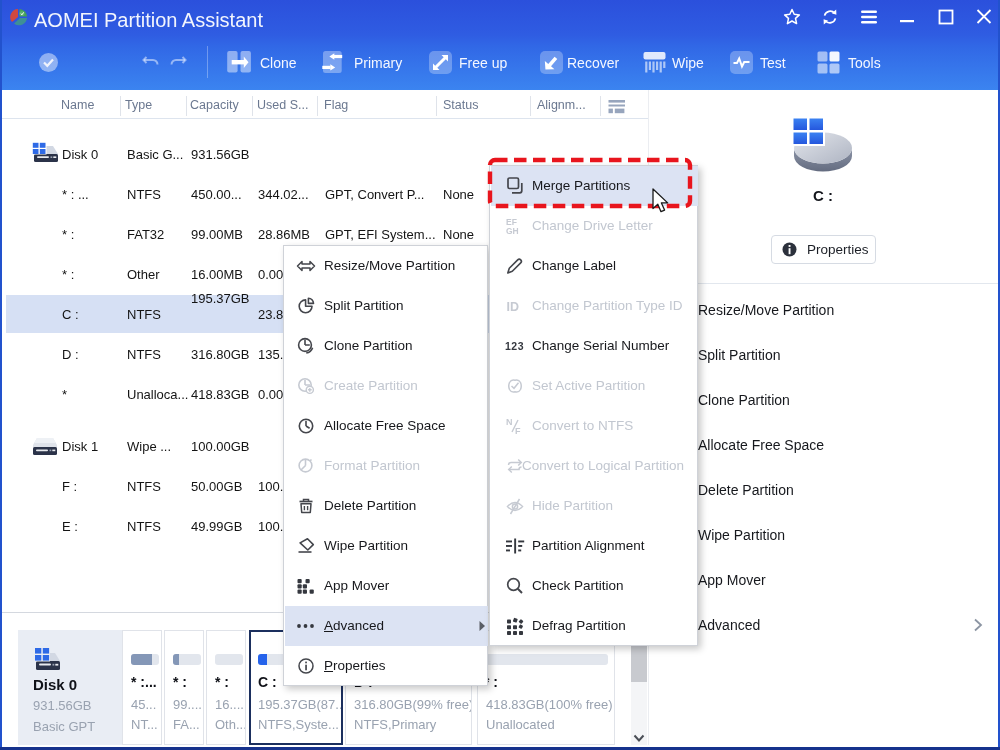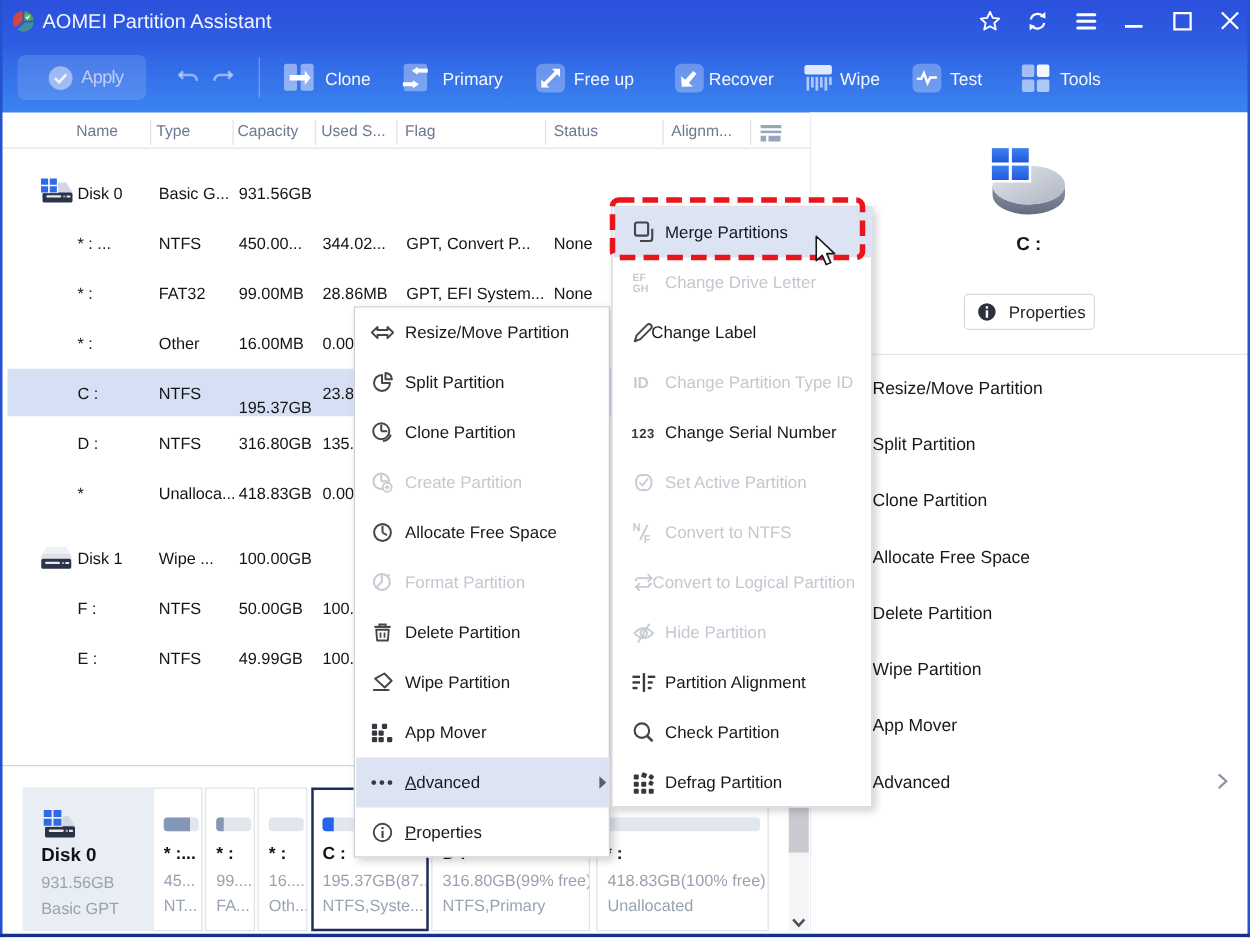--- a/index.html
+++ b/index.html
@@ -6,21 +6,21 @@
 html,body { width:1000px; height:750px; overflow:hidden; }
 #win {
   position:relative; width:1000px; height:750px; overflow:hidden;
   font-family:"Liberation Sans", sans-serif; background:#fff;
 }
 .abs { position:absolute; }
 #topbar {
   position:absolute; left:0; top:0; width:1000px; height:90px;
   background:linear-gradient(180deg,#2b50dc 0%,#2f5ce2 38%,#3168e6 52%,#3b84f0 100%);
 }
-#title { position:absolute; left:34px; top:9px; font-size:16px; color:#f2f5fd; }
+#title { position:absolute; left:34px; top:9px; font-size:20px; color:#f2f5fd; }
 #applybtn {
   position:absolute; left:14px; top:44px; width:103px; height:36px;
   background:rgba(255,255,255,0.13); border-radius:6px;
   color:rgba(255,255,255,0.62); font-size:14.5px; line-height:36px;
 }
 #applybtn span { margin-left:51px; letter-spacing:-0.5px; }
 .tlab { position:absolute; top:52px; height:22px; line-height:22px; color:#f4f7ff; font-size:14px; }
 .tbadge { position:absolute; top:51px; width:23px; height:23px; border-radius:5px; background:rgba(255,255,255,0.28); }
 .hlab { position:absolute; top:97px; height:16px; line-height:16px; font-size:12.5px; color:#6b7890; }
 .hsep { position:absolute; top:96px; height:20px; width:1px; background:#dfe3ea; }
@@ -78,21 +78,20 @@
   </svg>
   <svg class="abs" style="left:898px;top:9px" width="18" height="16" viewBox="0 0 18 16">
     <rect x="2" y="11" width="14" height="2.2" fill="#fff"></rect>
   </svg>
   <svg class="abs" style="left:937px;top:9px" width="18" height="16" viewBox="0 0 18 16">
     <rect x="2.5" y="1.5" width="13" height="13" fill="none" stroke="#fff" stroke-width="1.8"></rect>
   </svg>
   <svg class="abs" style="left:975px;top:9px" width="18" height="16" viewBox="0 0 18 16">
     <path d="M2.5 1 L15.5 14 M15.5 1 L2.5 14" stroke="#fff" stroke-width="1.8"></path>
   </svg>
-  <div id="applybtn"><span>Apply</span></div>
   <svg class="abs" style="left:38px;top:52px" width="21" height="21" viewBox="0 0 21 21">
     <circle cx="10.5" cy="10.5" r="9.5" fill="rgba(255,255,255,0.45)"></circle>
     <path d="M6 10.5 L9.3 13.8 L15 7.5" stroke="#eef2fc" stroke-width="2.2" fill="none"></path>
   </svg>
   <svg class="abs" style="left:141px;top:54px" width="20" height="18" viewBox="0 0 20 18">
     <path d="M5.5 3 L2.5 6 L5.5 9" stroke="rgba(230,238,255,0.55)" stroke-width="2" fill="none"></path>
     <path d="M3 6 L12 6 A4.5 4.5 0 0 1 16.5 10.5" stroke="rgba(230,238,255,0.55)" stroke-width="2" fill="none"></path>
   </svg>
   <svg class="abs" style="left:168px;top:54px" width="20" height="18" viewBox="0 0 20 18">
     <path d="M14.5 3 L17.5 6 L14.5 9" stroke="rgba(230,238,255,0.55)" stroke-width="2" fill="none"></path>
@@ -198,21 +197,21 @@
   <div class="rowtxt" style="left:191px;top:225px">99.00MB</div>
   <div class="rowtxt" style="left:258px;top:225px">28.86MB</div>
   <div class="rowtxt" style="left:325px;top:225px">GPT, EFI System...</div>
   <div class="rowtxt" style="left:443px;top:225px">None</div>
   <div class="rowtxt" style="left:62px;top:265px">* :</div>
   <div class="rowtxt" style="left:127px;top:265px">Other</div>
   <div class="rowtxt" style="left:191px;top:265px">16.00MB</div>
   <div class="rowtxt" style="left:258px;top:265px">0.00...</div>
   <div class="rowtxt" style="left:62px;top:305px">C :</div>
   <div class="rowtxt" style="left:127px;top:305px">NTFS</div>
-  <div class="rowtxt" style="left:191px;top:316px">195.37GB</div>
+  <div class="rowtxt" style="left:191px;top:289px">195.37GB</div>
   <div class="rowtxt" style="left:258px;top:305px">23.89...</div>
   <div class="rowtxt" style="left:62px;top:345px">D :</div>
   <div class="rowtxt" style="left:127px;top:345px">NTFS</div>
   <div class="rowtxt" style="left:191px;top:345px">316.80GB</div>
   <div class="rowtxt" style="left:258px;top:345px">135.0...</div>
   <div class="rowtxt" style="left:62px;top:385px">*</div>
   <div class="rowtxt" style="left:127px;top:385px">Unalloca...</div>
   <div class="rowtxt" style="left:191px;top:385px">418.83GB</div>
   <div class="rowtxt" style="left:258px;top:385px">0.00...</div>
   <svg class="abs" style="left:32px;top:436px" width="26" height="21" viewBox="0 0 26 21">
@@ -457,21 +456,21 @@
       <svg class="micon" style="left:14px" viewBox="0 0 20 20">
         <text x="1" y="8.5" font-family="Liberation Sans" font-size="8.5" font-weight="bold" fill="#c6cad2">EF</text>
         <text x="1" y="17.5" font-family="Liberation Sans" font-size="8.5" font-weight="bold" fill="#c6cad2">GH</text>
       </svg>
       <div class="mtext dis" style="left:41px">Change Drive Letter</div>
     </div>
     <div class="mitem" style="top:80px">
       <svg class="micon" style="left:14px" viewBox="0 0 20 20">
         <path d="M2.8 17 L4.3 12.3 L12.7 3.9 A2.1 2.1 0 0 1 15.7 6.9 L7.3 15.3 L2.8 17 Z" fill="none" stroke="#44464c" stroke-width="1.6" stroke-linejoin="round"></path>
       </svg>
-      <div class="mtext" style="left:30px">Change Label</div>
+      <div class="mtext" style="left:41px">Change Label</div>
     </div>
     <div class="mitem" style="top:120px">
       <svg class="micon" style="left:14px" viewBox="0 0 20 20">
         <text x="1.5" y="14.5" font-family="Liberation Sans" font-size="12.5" font-weight="bold" fill="#c6cad2">ID</text>
       </svg>
       <div class="mtext dis" style="left:41px">Change Partition Type ID</div>
     </div>
     <div class="mitem" style="top:160px">
       <svg class="micon" style="left:14px" viewBox="0 0 20 20">
         <text x="0" y="14" font-family="Liberation Sans" font-size="10.5" font-weight="bold" fill="#35383f" letter-spacing="0.5">123</text>

